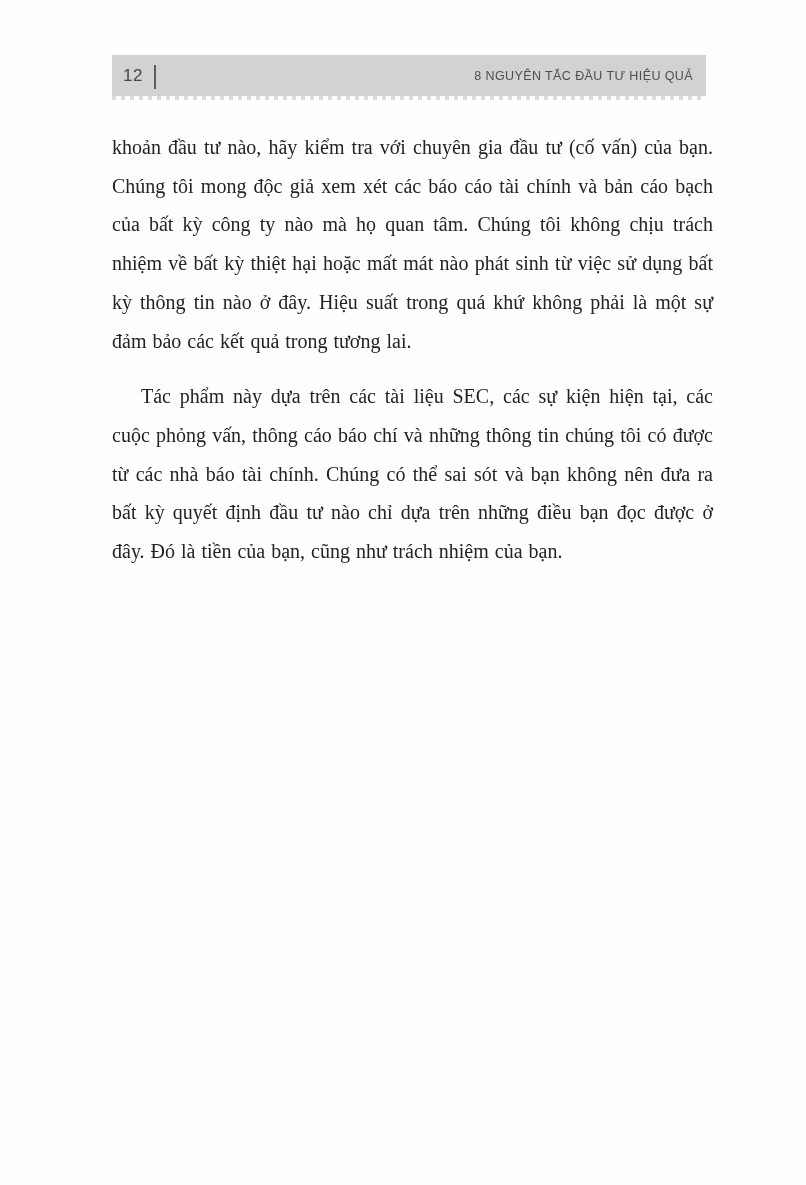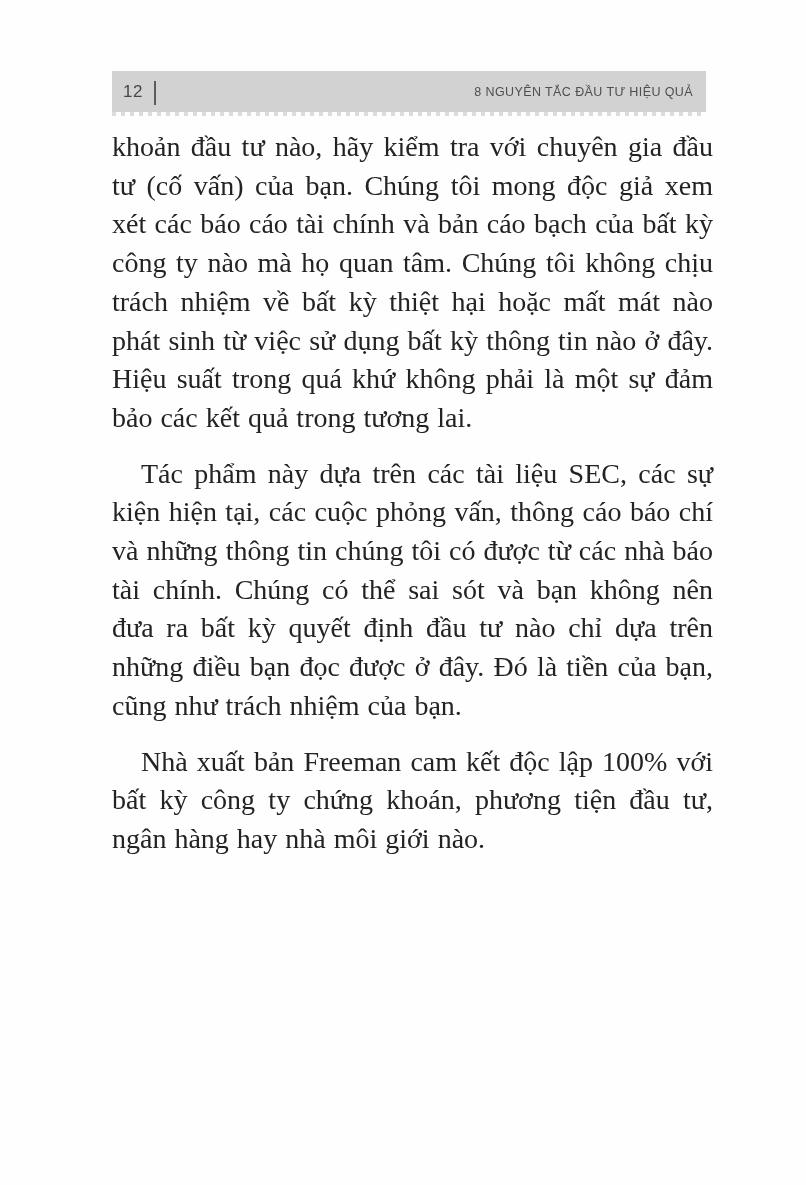--- a/index.html
+++ b/index.html
@@ -26,21 +26,20 @@
     left: 112px;
     top: 55px;
     width: 594px;
     height: 41px;
     background: #d2d2d2;
     display: flex;
     align-items: center;
     justify-content: space-between;
     padding: 0 13px 0 11px;
     font-family: "Liberation Sans", "DejaVu Sans", sans-serif;
-    margin-top: 16px;
   }
   
   .header-band::after {
     content: "";
     position: absolute;
     left: 0;
     bottom: -4px;
     width: 100%;
     height: 4px;
     background: repeating-linear-gradient(
@@ -79,21 +78,21 @@
 
   
   .body-text {
     position: absolute;
     left: 112px;
     top: 128px;
     width: 601px;
   }
 
   .body-text p {
-    font-size: 28px;
+    font-size: 20px;
     line-height: 38.7px;
     text-align: justify;
     color: #232323;
     margin-bottom: 17px;
     word-spacing: 1px;
   }
 
   .body-text p.indent {
     text-indent: 29px;
   }
@@ -107,16 +106,15 @@
     <div class="header-left">
       <span class="page-number">12</span>
       <span class="header-divider"></span>
     </div>
     <span class="header-title">8 NGUYÊN TẮC ĐẦU TƯ HIỆU QUẢ</span>
   </div>
 
   <div class="body-text">
     <p>khoản đầu tư nào, hãy kiểm tra với chuyên gia đầu tư (cố vấn) của bạn. Chúng tôi mong độc giả xem xét các báo cáo tài chính và bản cáo bạch của bất kỳ công ty nào mà họ quan tâm. Chúng tôi không chịu trách nhiệm về bất kỳ thiệt hại hoặc mất mát nào phát sinh từ việc sử dụng bất kỳ thông tin nào ở đây. Hiệu suất trong quá khứ không phải là một sự đảm bảo các kết quả trong tương lai.</p>
     <p class="indent">Tác phẩm này dựa trên các tài liệu SEC, các sự kiện hiện tại, các cuộc phỏng vấn, thông cáo báo chí và những thông tin chúng tôi có được từ các nhà báo tài chính. Chúng có thể sai sót và bạn không nên đưa ra bất kỳ quyết định đầu tư nào chỉ dựa trên những điều bạn đọc được ở đây. Đó là tiền của bạn, cũng như trách nhiệm của bạn.</p>
-    <p class="indent">Nhà xuất bản Freeman cam kết độc lập 100% với bất kỳ công ty chứng khoán, phương tiện đầu tư, ngân hàng hay nhà môi giới nào.</p>
   </div>
 
 </div>
 
 </body></html>

